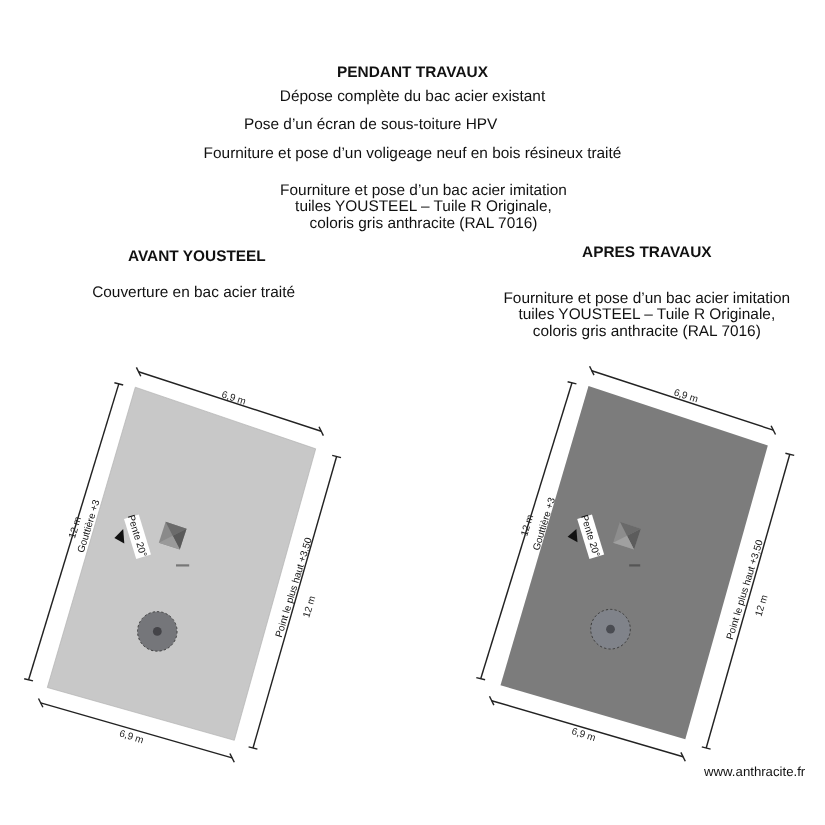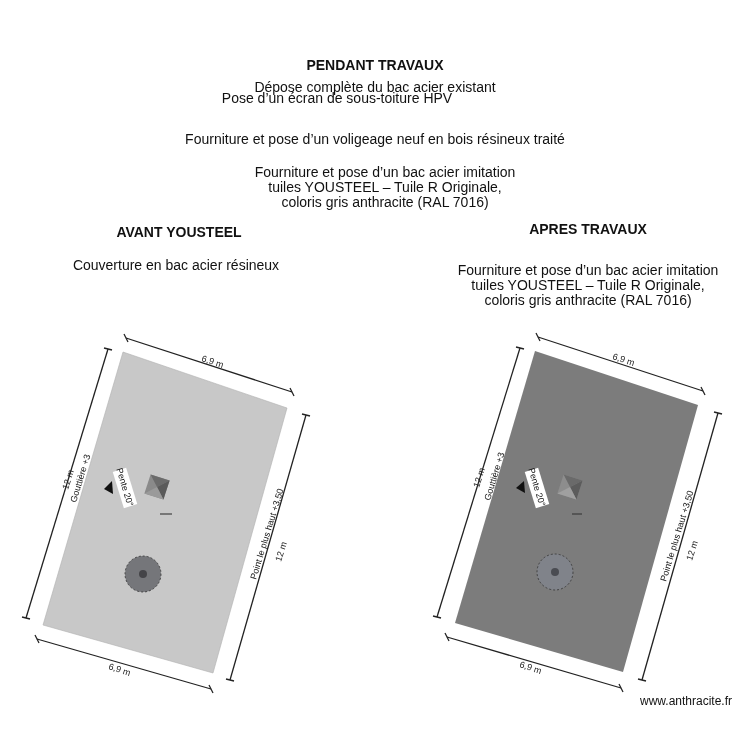--- a/index.html
+++ b/index.html
@@ -3,21 +3,21 @@
 <meta charset="utf-8">
 <style>
   html, body { margin:0; padding:0; background:#ffffff; }
   body { width:750px; height:750px; position:relative; overflow:hidden;
          font-family:"Liberation Sans", sans-serif; color:#111; }
   .txt { position:absolute; text-align:center; white-space:nowrap; }
   .h { font-weight:bold; font-size:14px; }
   .p { font-size:14px; line-height:15px; }
   #pendant-title { left:0; width:750px; top:57px; }
   #pendant-line1 { left:0; width:750px; top:80px; }
-  #pendant-line2 { left:0; width:674px; top:91px; }
+  #pendant-line2 { left:0; width:674px; top:105px; }
   #pendant-line3 { left:0; width:750px; top:132px; }
   #pendant-block { left:0; width:770px; top:165px; }
   #avant-title { left:0; width:358px; top:224px; }
   #avant-text { left:0; width:352px; top:258px; }
   #apres-title { left:0; width:1176px; top:221px; }
   #apres-block { left:0; width:1176px; top:263px; }
   #credit { position:absolute; left:640px; top:694px; font-size:12px; }
   svg { position:absolute; left:0; top:0; }
   .dimlabel { font-size:9px; fill:#222; font-family:"Liberation Sans", sans-serif; }
   .lbl { font-size:9px; fill:#111; font-family:"Liberation Sans", sans-serif; }
@@ -29,21 +29,21 @@
 <div class="txt p" id="pendant-line1">Dépose complète du bac acier existant</div>
 <div class="txt p" id="pendant-line2">Pose d’un écran de sous-toiture HPV</div>
 <div class="txt p" id="pendant-line3">Fourniture et pose d’un voligeage neuf en bois résineux traité</div>
 <div class="txt p" id="pendant-block">
   <div>Fourniture et pose d’un bac acier imitation</div>
   <div>tuiles YOUSTEEL – Tuile R Originale,</div>
   <div>coloris gris anthracite (RAL 7016)</div>
 </div>
 
 <div class="txt h" id="avant-title">AVANT YOUSTEEL</div>
-<div class="txt p" id="avant-text">Couverture en bac acier résineux</div>
+<div class="txt p" id="avant-text">Couverture en bac acier traité</div>
 
 <div class="txt h" id="apres-title">APRES TRAVAUX</div>
 <div class="txt p" id="apres-block">
   <div>Fourniture et pose d’un bac acier imitation</div>
   <div>tuiles YOUSTEEL – Tuile R Originale,</div>
   <div>coloris gris anthracite (RAL 7016)</div>
 </div>
 
 <svg width="750" height="750" viewBox="0 0 750 750">
 

